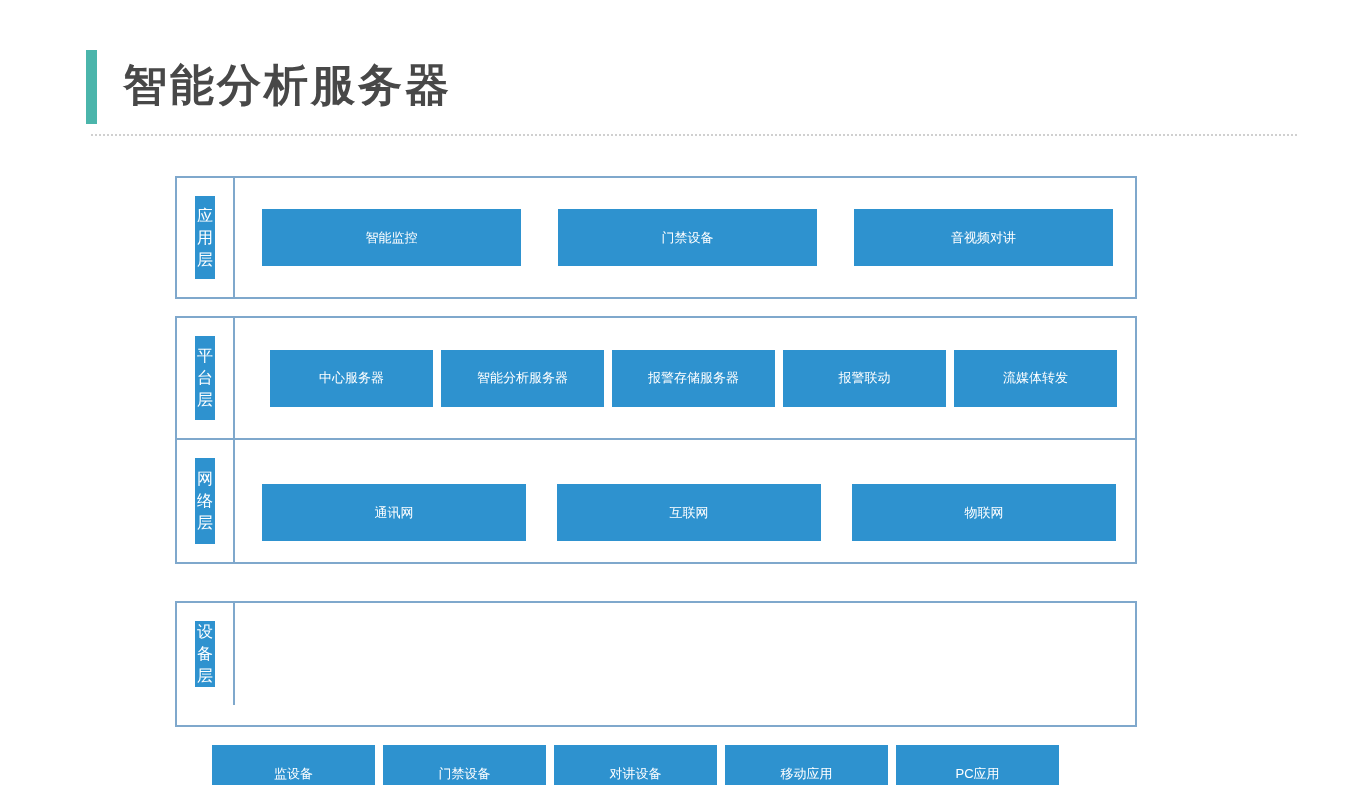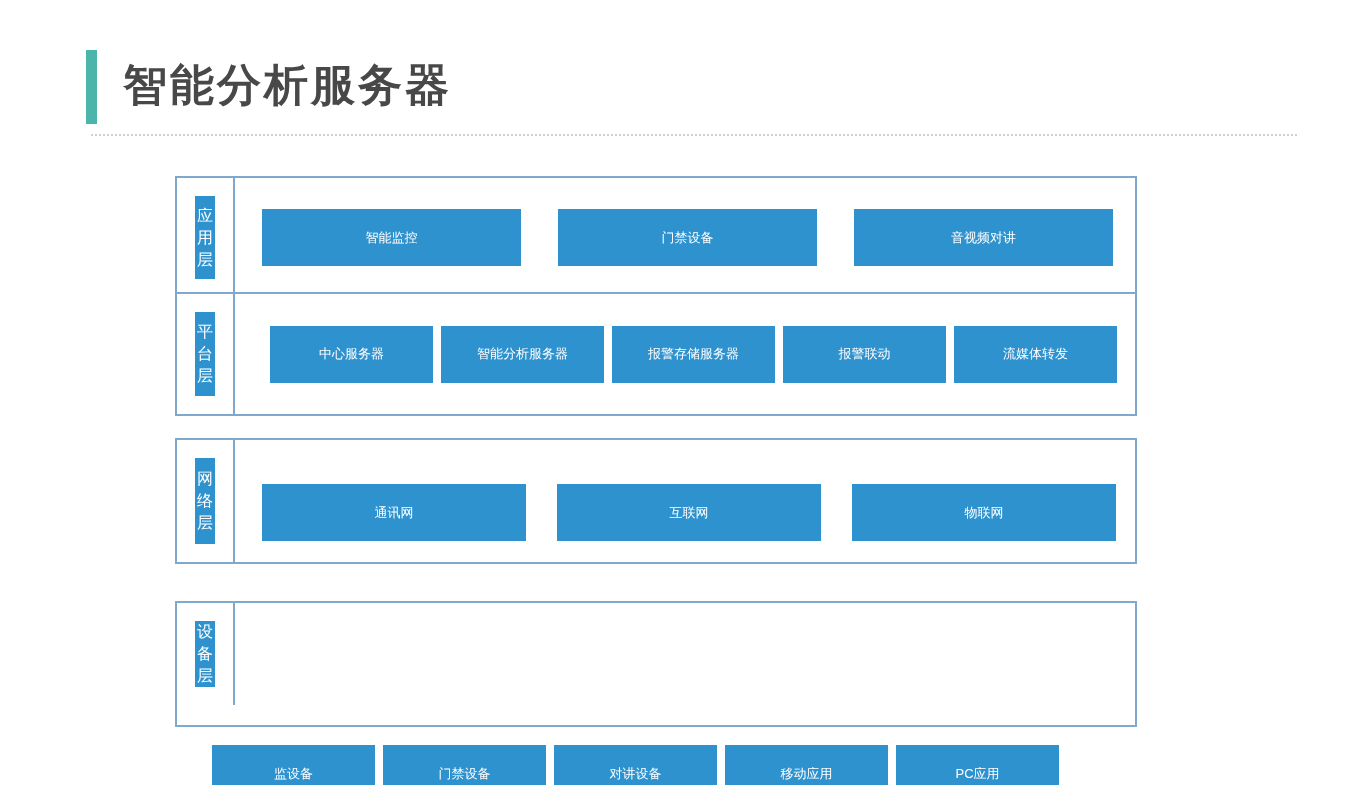--- a/index.html
+++ b/index.html
@@ -22,21 +22,21 @@
     border-top:2px dotted #d0d0d0;
   }
   
   .layer-row{
     position:absolute;left:175px;width:962px;
     border:2px solid var(--frame,#7FA8CC);
     background:#ffffff;box-sizing:border-box;
     display:flex;align-items:stretch;
   }
   .row-app {top:176px;height:123px;}
-  .row-plat{top:292px;height:124px;}
+  .row-plat{top:316px;height:124px;}
   .row-net {top:438px;height:126px;}
   .row-dev {top:601px;height:126px;flex-direction:column;}
   .layer-label{
     width:58px;box-sizing:border-box;flex:0 0 58px;
     border-right:2px solid var(--frame,#7FA8CC);
     padding:18px;
   }
   .layer-label-fill{
     width:100%;height:100%;background:var(--blue,#2E92CF);
     display:flex;align-items:center;justify-content:center;

